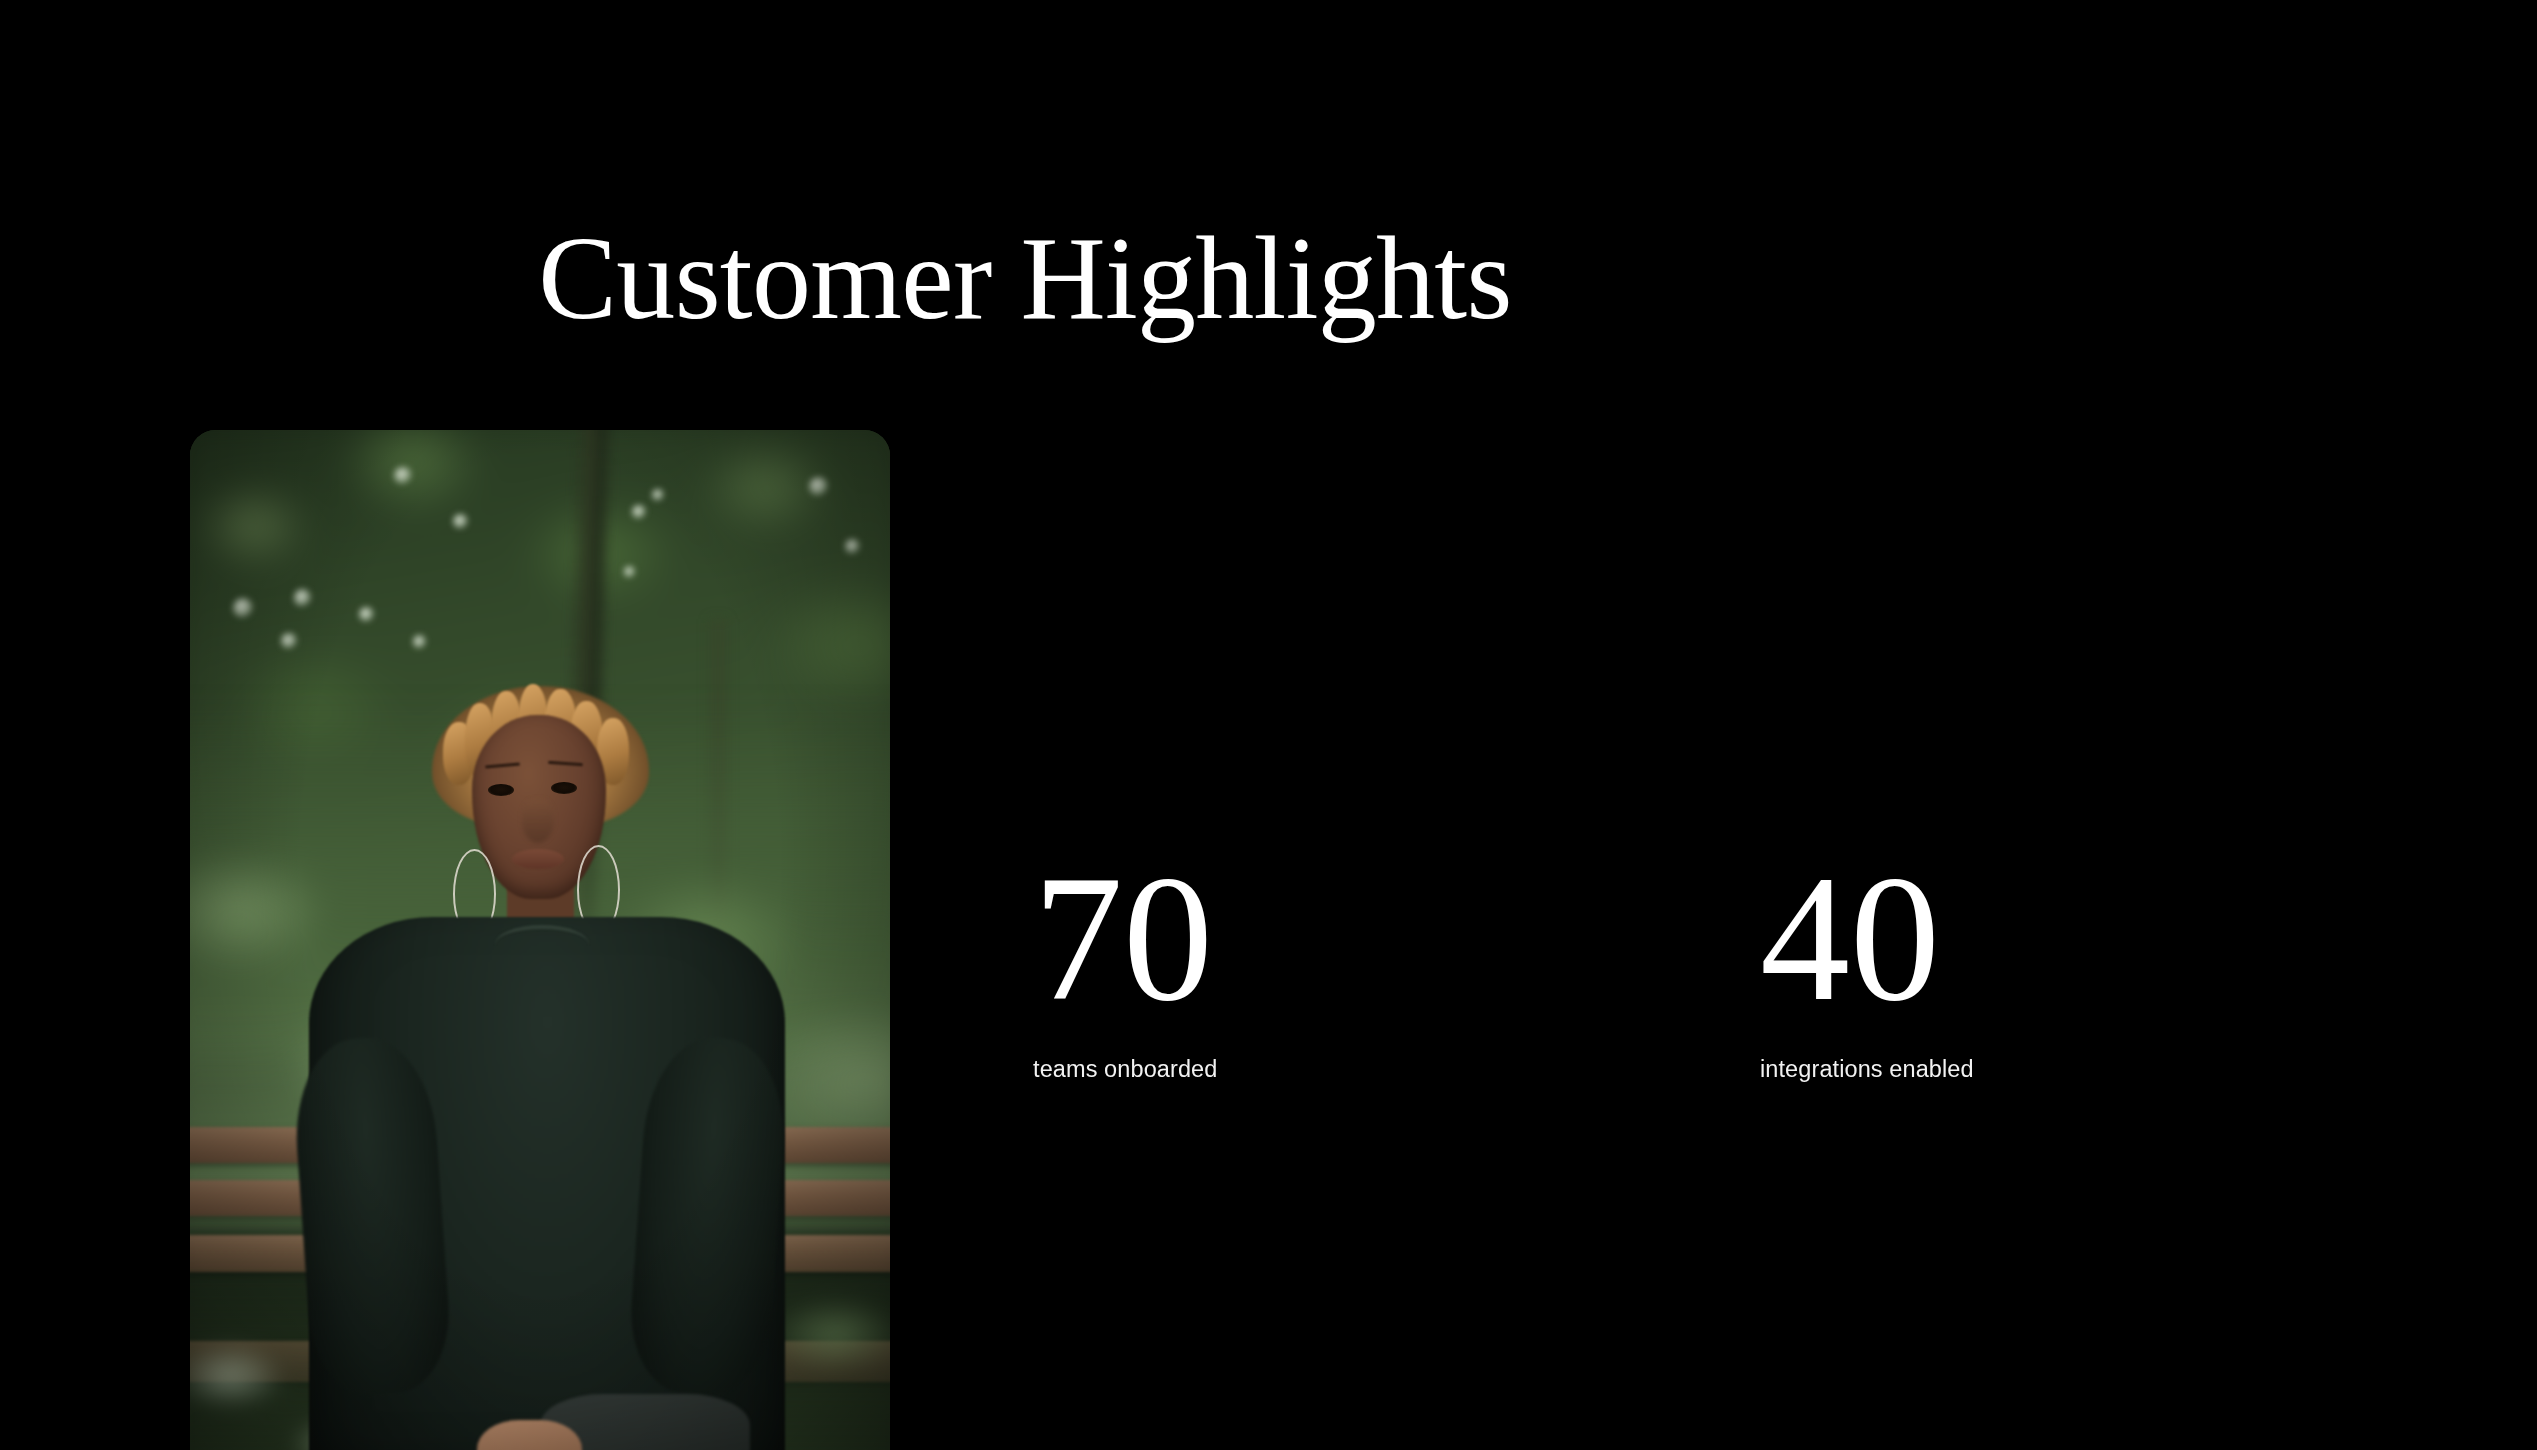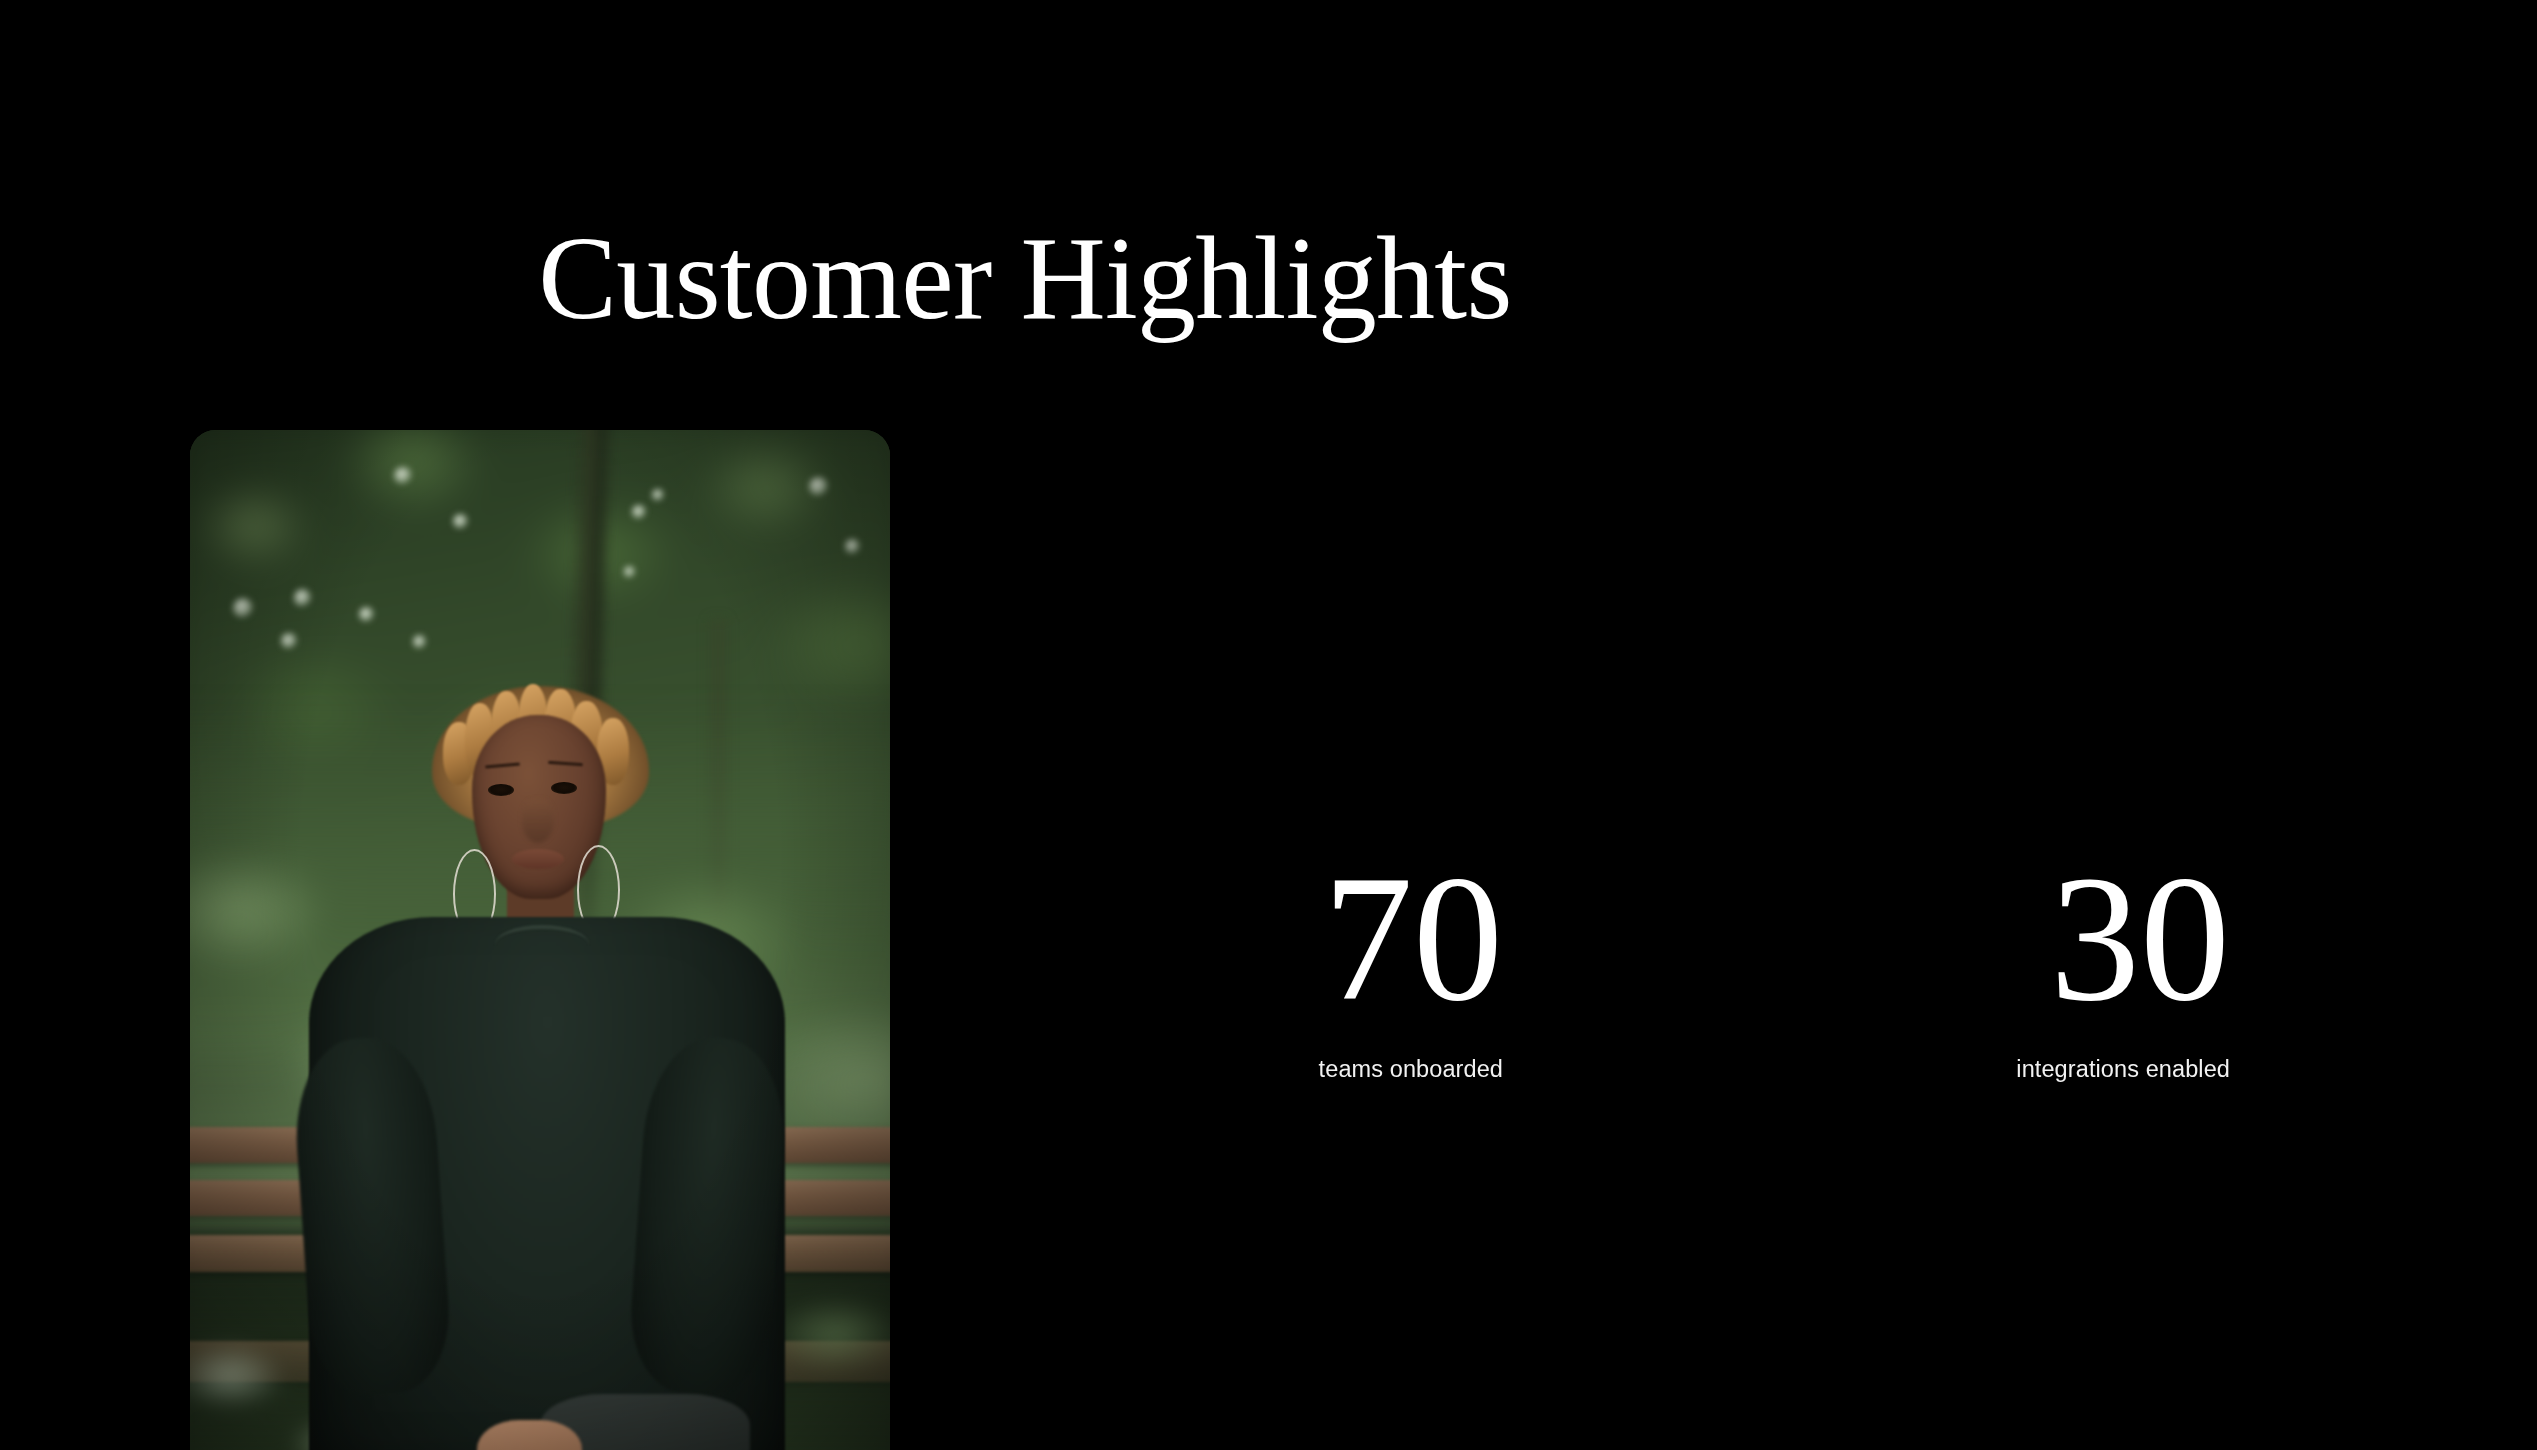--- a/index.html
+++ b/index.html
@@ -302,21 +302,21 @@
   .photo-vignette {
     position: absolute;
     inset: 0;
     background: radial-gradient(ellipse at 50% 42%, rgba(0,0,0,0) 48%, rgba(0,0,0,.28) 82%, rgba(0,0,0,.5) 100%);
     pointer-events: none;
   }
 
   
   .stat {
     position: absolute;
-    text-align: right;
+    text-align: left;
     width: 470px;
   }
   .stat-value {
     font-family: "Liberation Serif", "DejaVu Serif", serif;
     font-weight: 400;
     font-size: 180px;
     line-height: 1;
     color: #ffffff;
     letter-spacing: 0px;
   }
@@ -401,16 +401,16 @@
     <div class="photo-vignette"></div>
   </div>
 </figure>
 
 <div class="stat" id="stat-0">
   <div class="stat-value">70</div>
   <div class="stat-label">teams onboarded</div>
 </div>
 
 <div class="stat" id="stat-1">
-  <div class="stat-value">30</div>
+  <div class="stat-value">40</div>
   <div class="stat-label">integrations enabled</div>
 </div>
 
 
 </body></html>

